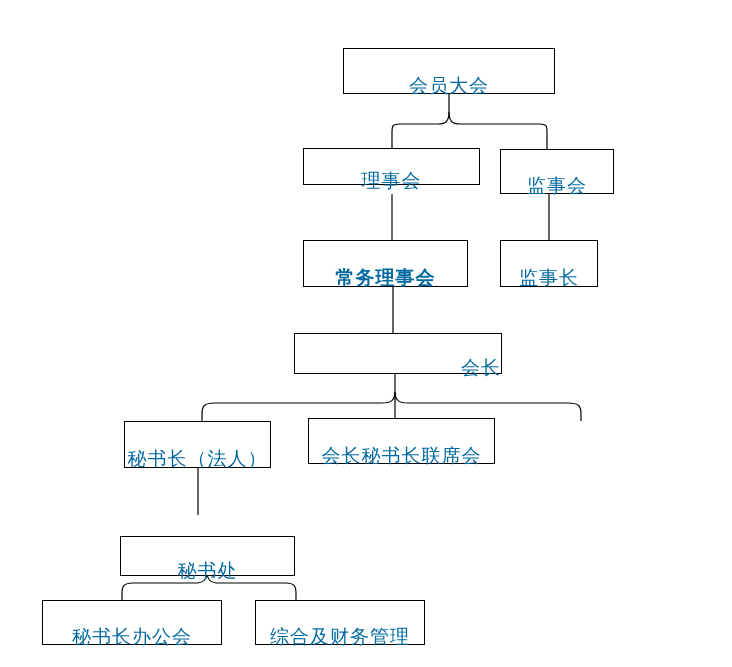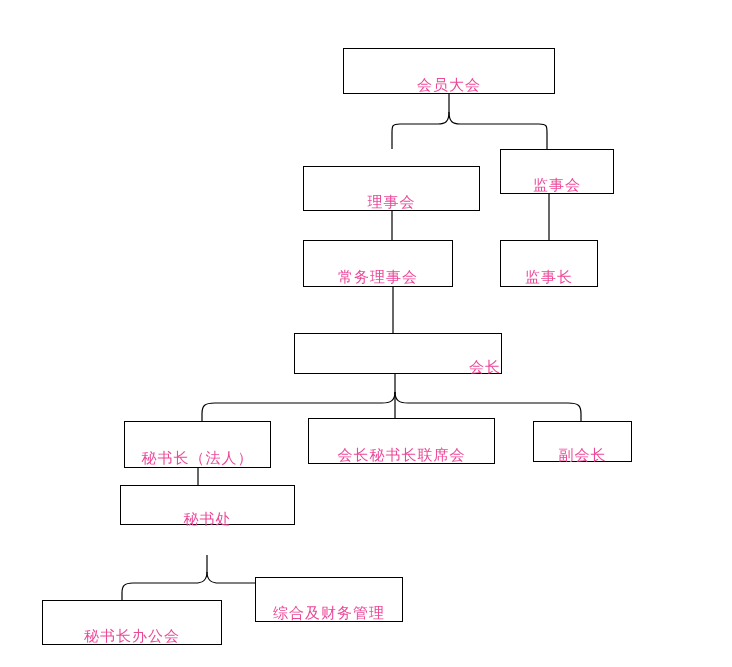--- a/index.html
+++ b/index.html
@@ -30,23 +30,23 @@
     position: absolute;
     box-sizing: border-box;
     border: 1px solid #000000;
     background: #ffffff;
     display: flex;
     align-items: center;
     justify-content: center;
     z-index: 2;
   }
   .node-label {
-    font-size: 15px;
+    font-size: 19px;
     line-height: 1;
-    color: #ec4899;
+    color: #0369a1;
     letter-spacing: 1px;
     white-space: nowrap;
     font-family: "DejaVu Sans", "Liberation Sans", sans-serif;
     margin-top: 28px;
   }
 </style>
 </head>
 <body>
 
 <div id="chart-root">
@@ -111,57 +111,54 @@
                C 294,583 296,586 296,593
                L 296,600"></path>
     </g>
 
   </svg>
 
   <div class="node-box" style="left:343px; top:48px; width:212px; height:46px;">
     <span class="node-label">会员大会</span>
   </div>
 
-  <div class="node-box" style="left:303px; top:166px; width:177px; height:45px;">
+  <div class="node-box" style="left:303px; top:148px; width:177px; height:37px;">
     <span class="node-label">理事会</span>
   </div>
 
   <div class="node-box" style="left:500px; top:149px; width:114px; height:45px;">
     <span class="node-label">监事会</span>
   </div>
 
-  <div class="node-box" style="left:303px; top:240px; width:150px; height:47px;">
+  <div class="node-box" style="left:303px; top:240px; width:165px; height:47px;font-weight:bold;">
     <span class="node-label">常务理事会</span>
   </div>
 
   <div class="node-box" style="left:500px; top:240px; width:98px; height:47px;">
     <span class="node-label">监事长</span>
   </div>
 
   <div class="node-box" style="left:294px; top:333px; width:208px; height:41px;justify-content:flex-end;">
     <span class="node-label">会长</span>
   </div>
 
   <div class="node-box" style="left:124px; top:421px; width:147px; height:47px;">
     <span class="node-label">秘书长（法人）</span>
   </div>
 
   <div class="node-box" style="left:308px; top:418px; width:187px; height:46px;">
     <span class="node-label">会长秘书长联席会</span>
   </div>
 
-  <div class="node-box" style="left:533px; top:421px; width:99px; height:41px;">
-    <span class="node-label">副会长</span>
-  </div>
 
-  <div class="node-box" style="left:120px; top:485px; width:175px; height:40px;">
+  <div class="node-box" style="left:120px; top:536px; width:175px; height:40px;">
     <span class="node-label">秘书处</span>
   </div>
 
   <div class="node-box" style="left:42px; top:600px; width:180px; height:45px;">
     <span class="node-label">秘书长办公会</span>
   </div>
 
-  <div class="node-box" style="left:255px; top:577px; width:148px; height:45px;">
+  <div class="node-box" style="left:255px; top:600px; width:170px; height:45px;">
     <span class="node-label">综合及财务管理</span>
   </div>
 
 </div>
 
 </body></html>

